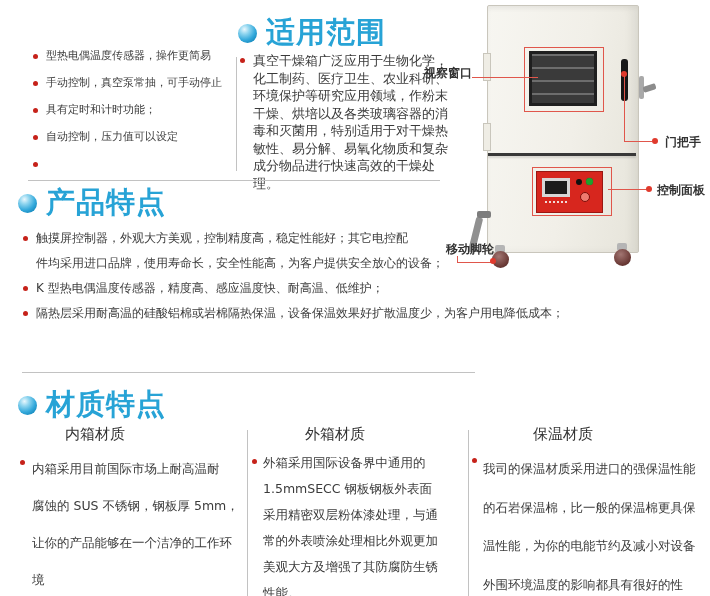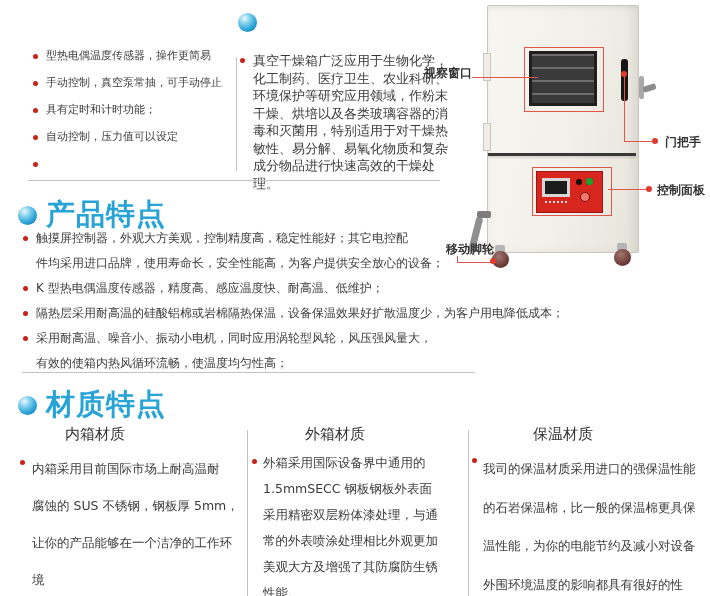--- a/index.html
+++ b/index.html
@@ -66,22 +66,23 @@
   .cline{position:absolute;background:#e0564b;}
   .cdot{position:absolute;width:6px;height:6px;border-radius:50%;background:#e03a2d;}
 </style>
 </head>
 <body>
 
 <div class="page">
 
   <div class="sec-h" style="left:238px;top:13px;">
     <span class="sphere"></span>
-  </div>
-  <div class="sec-h" style="left:18px;top:195px;justify-content:flex-end;">
+    <span class="sec-title">适用范围</span>
+  </div>
+  <div class="sec-h" style="left:18px;top:183px;justify-content:flex-end;">
     <span class="sphere"></span>
     <span class="sec-title">产品特点</span>
   </div>
   <div class="sec-h" style="left:18px;top:385px;">
     <span class="sphere"></span>
     <span class="sec-title">材质特点</span>
   </div>
 
   <div class="adv-list">
     <div class="adv-item">
@@ -121,22 +122,20 @@
   <div class="hdiv" style="left:28px;top:180px;width:412px;height:1px;"></div>
   <div class="hdiv" style="left:22px;top:372px;width:453px;height:1px;"></div>
   <div class="vdiv" style="left:247px;top:430px;width:1px;height:166px;"></div>
   <div class="vdiv" style="left:468px;top:430px;width:1px;height:166px;"></div>
 
   <div class="feat-list">
     <div class="feat-item">触摸屏控制器，外观大方美观，控制精度高，稳定性能好；其它电控配
 件均采用进口品牌，使用寿命长，安全性能高，为客户提供安全放心的设备；</div>
     <div class="feat-item">K 型热电偶温度传感器，精度高、感应温度快、耐高温、低维护；</div>
     <div class="feat-item">隔热层采用耐高温的硅酸铝棉或岩棉隔热保温，设备保温效果好扩散温度少，为客户用电降低成本；</div>
-    <div class="feat-item">采用耐高温、噪音小、振动小电机，同时应用涡轮型风轮，风压强风量大，
-有效的使箱内热风循环流畅，使温度均匀性高；</div>
   </div>
 
   <div class="mat-title" style="left:40px;">内箱材质</div>
   <div class="mat-title" style="left:280px;">外箱材质</div>
   <div class="mat-title" style="left:508px;">保温材质</div>
 
   <span class="mat-dot" style="left:20px;top:460px;"></span>
   <div class="mat-text" style="left:32px;top:450px;width:212px;line-height:37px;">内箱采用目前国际市场上耐高温耐
 腐蚀的 SUS 不锈钢，钢板厚 5mm，
 让你的产品能够在一个洁净的工作环境

